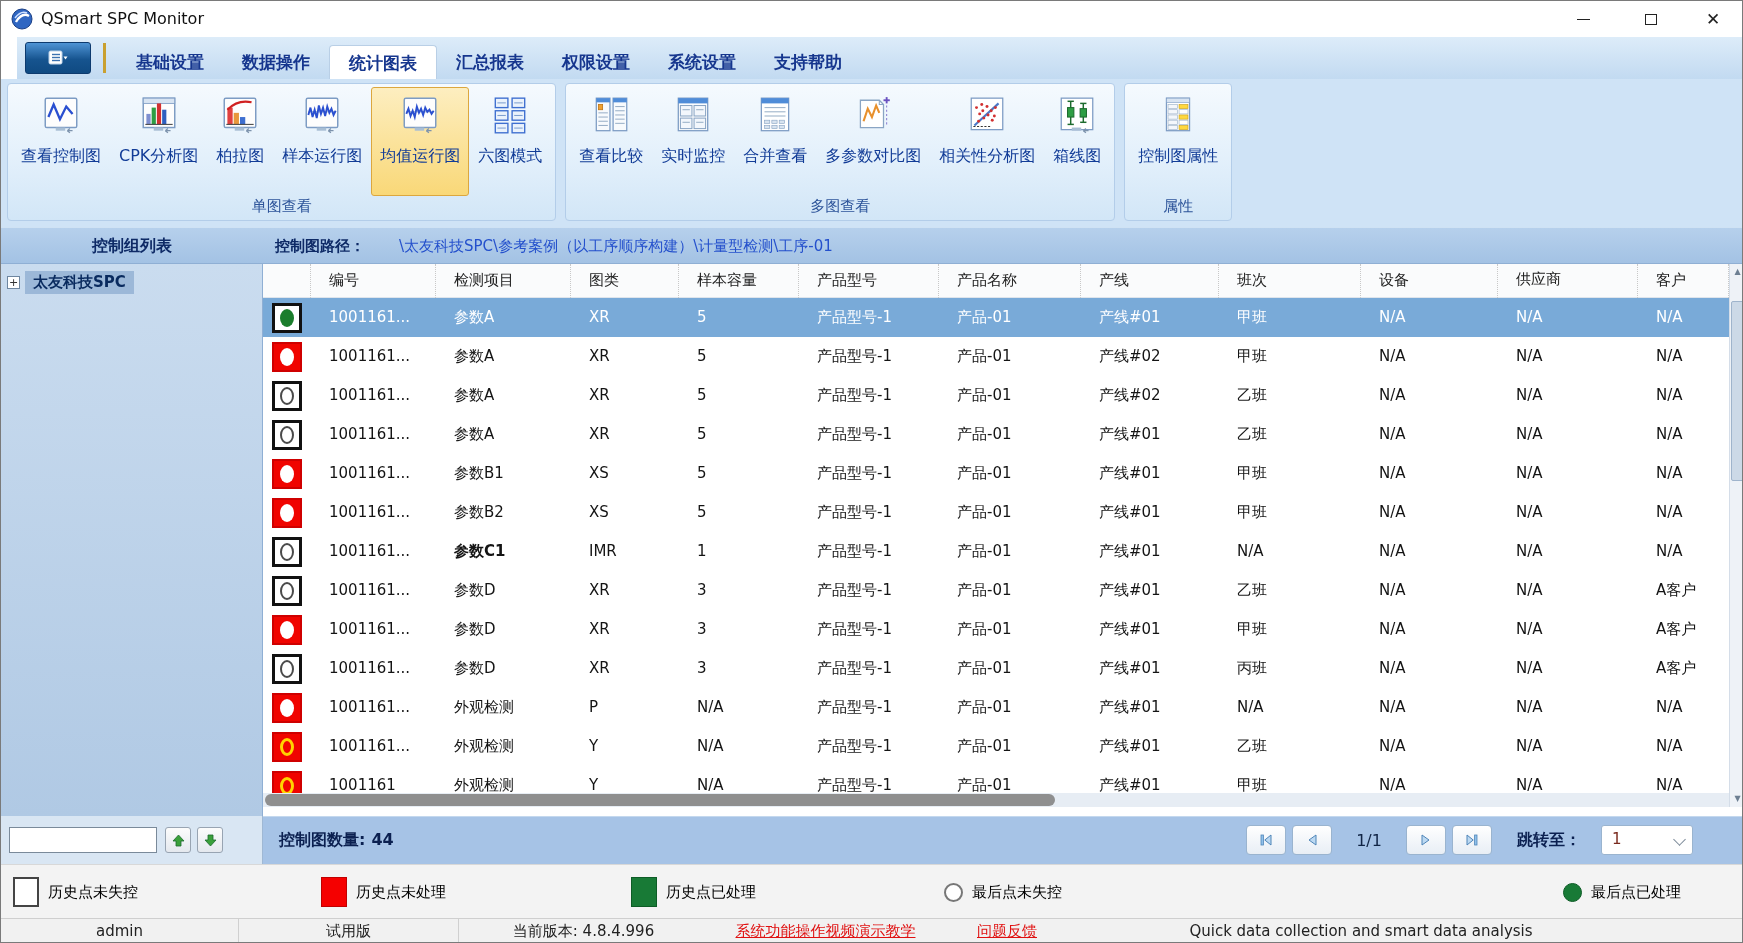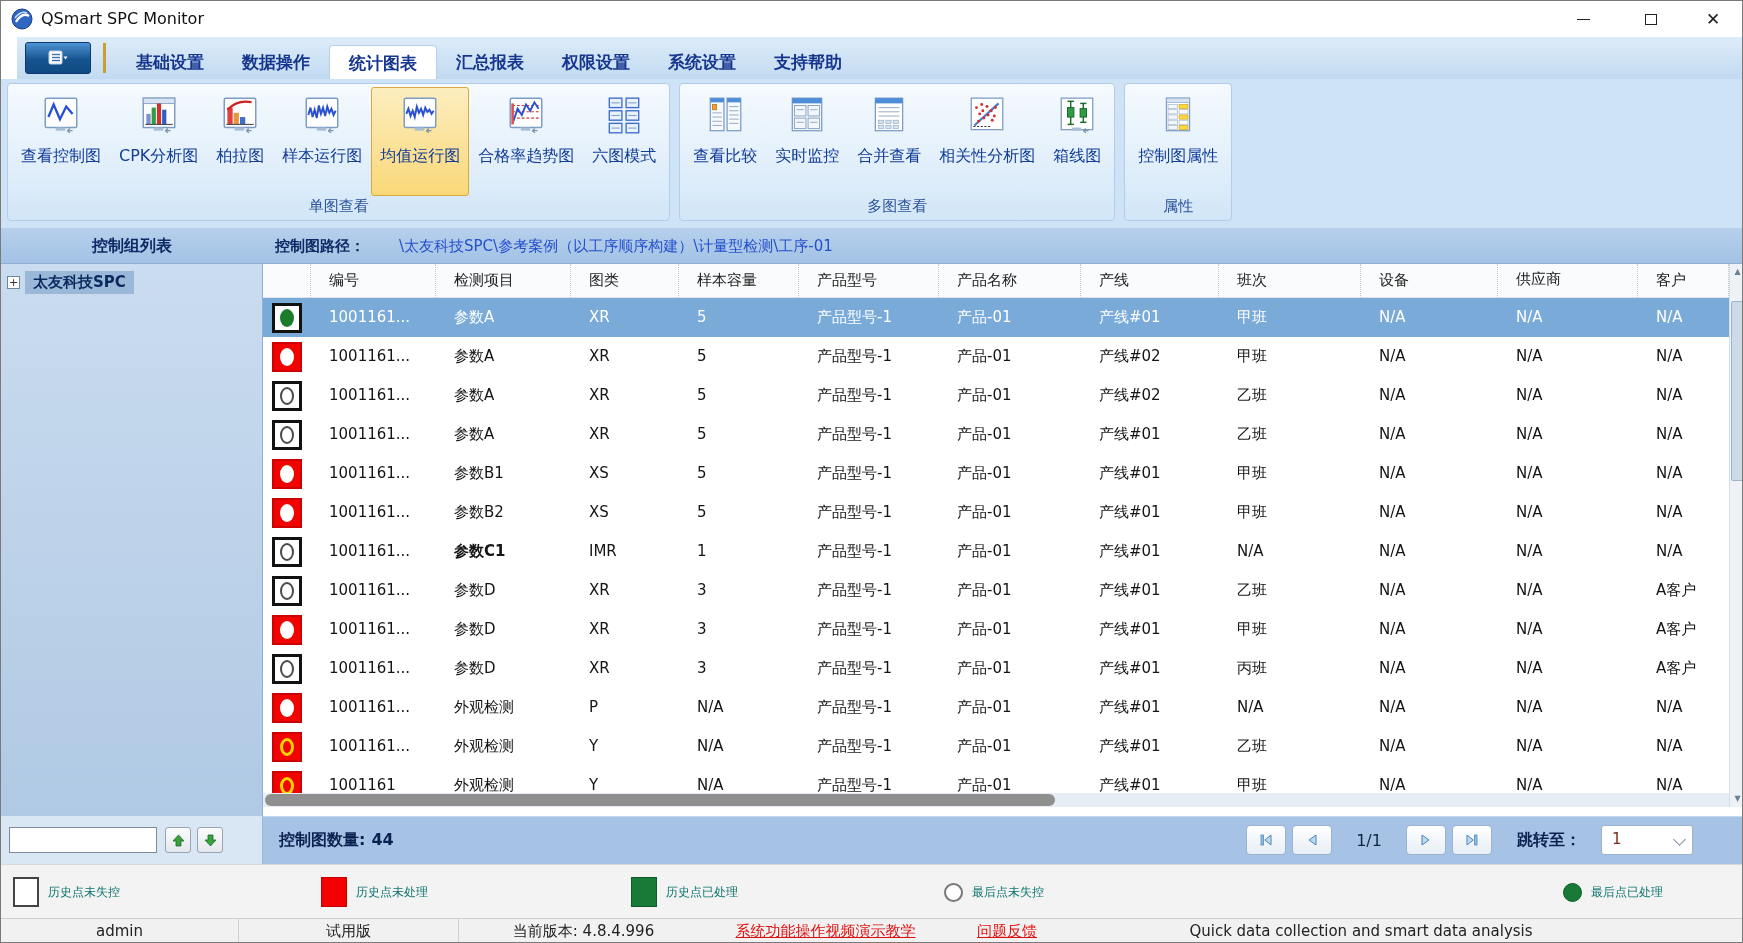--- a/index.html
+++ b/index.html
@@ -84,21 +84,21 @@
   .pager { position:absolute; left:1245px; top:9px; display:flex; gap:6px; align-items:center; }
   .pbtn { width:40px; height:30px; background:linear-gradient(#ffffff,#e8eef5); border:1px solid #9ab4cf; border-radius:4px; display:flex; align-items:center; justify-content:center; }
   .pageind { width:62px; text-align:center; font-size:16px; color:#102445; }
   .jumplabel { position:absolute; left:1516px; top:0; height:48px; line-height:48px; font-size:16px; font-weight:bold; color:#0b2050; }
   .jumpselect { position:absolute; left:1600px; top:9px; width:92px; height:30px; background:#fff; border:1px solid #9ab4cf; border-radius:3px; }
   .jumpval { position:absolute; left:10px; top:4px; font-size:15px; color:#7a2a1e; }
   .chev { position:absolute; right:8px; top:9px; width:9px; height:9px; border-right:1.8px solid #7c8a99; border-bottom:1.8px solid #7c8a99; transform:rotate(45deg); }
 
   
   .legendbar { position:absolute; left:0; top:863px; width:1743px; height:54px; background:#f3f3f3; border-top:1px solid #d8d8d8; }
-  .legitem { position:absolute; top:0; height:54px; display:flex; align-items:center; gap:9px; font-size:12px; color:#0f766e; }
+  .legitem { position:absolute; top:0; height:54px; display:flex; align-items:center; gap:9px; font-size:15px; color:#000000; }
   .mk-square { width:26px; height:30px; }
   .mk-circle { width:19px; height:19px; border-radius:50%; }
 
   
   .statusbar { position:absolute; left:0; top:917px; width:1743px; height:26px; background:#f1f1f1; border-top:1px solid #cfcfcf; font-size:15px; color:#222; }
   .sbitem { position:absolute; top:0; height:26px; line-height:25px; text-align:center; overflow:hidden; white-space:nowrap; }
   .sbitem.link { color:#e01010; text-decoration:underline; cursor:pointer; }
   .sb0{left:0;width:237px;} .sb1{left:237px;width:220px;border-left:1px solid #d0d0d0;}
   .sb2{left:457px;width:250px;border-left:1px solid #d0d0d0;} .sb3{left:707px;width:235px;}
   .sb4{left:950:px;} .sb4{left:950px;width:112px;} .sb5{left:1080px;width:560px;}
@@ -194,33 +194,20 @@
         </div>
         <div class="ritem active">
           <span class="ricon"><svg width="42" height="42" viewBox="0 0 40 40" aria-hidden="true">
               <rect x="5" y="3" width="30" height="28" rx="1.5" fill="#fdfdfd" stroke="#7d9cc4" stroke-width="1.4"></rect>
               <line x1="7" y1="16" x2="33" y2="16" stroke="#9ab2cc" stroke-width="1"></line>
               <polyline points="7,18 9,13 11,20 13,15 15,21 17,11 19,17 21,13 23,19 25,12 27,16 29,14 31,18 33,15" fill="none" stroke="#2a4fd0" stroke-width="1.8"></polyline>
               <rect x="15" y="31" width="9" height="3" fill="#a8bed4"></rect>
               <path d="M26 34 h5 M26 34 l2.5 -2 M26 34 l2.5 2" stroke="#7d93ad" stroke-width="1.2" fill="none"></path>
             </svg></span>
           <span class="rlabel">均值运行图</span>
-        </div>
-        <div class="ritem">
-          <span class="ricon"><svg width="42" height="42" viewBox="0 0 40 40" aria-hidden="true">
-              <rect x="5" y="3" width="30" height="28" rx="1.5" fill="#fdfdfd" stroke="#7d9cc4" stroke-width="1.4"></rect>
-              <line x1="7" y1="10" x2="33" y2="10" stroke="#d03030" stroke-dasharray="2.5,2"></line>
-              <line x1="7" y1="16" x2="33" y2="16" stroke="#d03030" stroke-dasharray="2.5,2"></line>
-              <line x1="7" y1="22" x2="33" y2="22" stroke="#d03030" stroke-dasharray="2.5,2"></line>
-              <polyline points="8,25 12,13 16,19 20,9 24,15 28,7 32,13" fill="none" stroke="#2a4fd0" stroke-width="1.8"></polyline>
-              <rect x="6" y="8" width="2.5" height="20" fill="#d9534f"></rect>
-              <rect x="15" y="31" width="9" height="3" fill="#a8bed4"></rect>
-              <path d="M26 34 h5 M26 34 l2.5 -2 M26 34 l2.5 2" stroke="#7d93ad" stroke-width="1.2" fill="none"></path>
-            </svg></span>
-          <span class="rlabel">合格率趋势图</span>
         </div>
         <div class="ritem">
           <span class="ricon"><svg width="42" height="42" viewBox="0 0 40 40" aria-hidden="true">
               <rect x="6" y="3" width="12" height="9" fill="#eaf2fc" stroke="#3e6fd0" stroke-width="1.3"></rect>
               <rect x="22" y="3" width="12" height="9" fill="#eaf2fc" stroke="#3e6fd0" stroke-width="1.3"></rect>
               <line x1="8" y1="7.5" x2="16" y2="7.5" stroke="#7fa0d0"></line>
               <line x1="24" y1="7.5" x2="32" y2="7.5" stroke="#7fa0d0"></line>
               <rect x="6" y="15" width="12" height="9" fill="#eaf2fc" stroke="#3e6fd0" stroke-width="1.3"></rect>
               <rect x="22" y="15" width="12" height="9" fill="#eaf2fc" stroke="#3e6fd0" stroke-width="1.3"></rect>
               <line x1="8" y1="19.5" x2="16" y2="19.5" stroke="#7fa0d0"></line>
@@ -278,20 +265,31 @@
               <line x1="10" y1="16" x2="30" y2="16" stroke="#9ab0c8"></line>
               <line x1="10" y1="20" x2="30" y2="20" stroke="#9ab0c8"></line>
               <rect x="10" y="24" width="5" height="3" fill="#d7e3f0" stroke="#8aa5c4" stroke-width="0.6"></rect>
               <rect x="17" y="24" width="5" height="3" fill="#d7e3f0" stroke="#8aa5c4" stroke-width="0.6"></rect>
               <rect x="24" y="24" width="5" height="3" fill="#d7e3f0" stroke="#8aa5c4" stroke-width="0.6"></rect>
               <rect x="10" y="29" width="5" height="3" fill="#d7e3f0" stroke="#8aa5c4" stroke-width="0.6"></rect>
               <rect x="17" y="29" width="5" height="3" fill="#d7e3f0" stroke="#8aa5c4" stroke-width="0.6"></rect>
               <rect x="24" y="29" width="5" height="3" fill="#d7e3f0" stroke="#8aa5c4" stroke-width="0.6"></rect>
             </svg></span>
           <span class="rlabel">合并查看</span>
+        </div>
+        <div class="ritem">
+          <span class="ricon"><svg width="42" height="42" viewBox="0 0 40 40" aria-hidden="true">
+              <path d="M8 5 h18 l4 4 v22 h-22 z" fill="#fff" stroke="#8aa5c4" stroke-width="1.2"></path>
+              <path d="M26 5 l0 4 4 0" fill="none" stroke="#8aa5c4"></path>
+              <polyline points="11,25 15,13 19,21 23,10 26,17" fill="none" stroke="#e8902c" stroke-width="2"></polyline>
+              <line x1="33" y1="10" x2="33" y2="30" stroke="#8a7fd0" stroke-dasharray="2,2"></line>
+              <line x1="30" y1="5" x2="36" y2="5" stroke="#6a52c0" stroke-width="1.8"></line>
+              <line x1="33" y1="2" x2="33" y2="8" stroke="#6a52c0" stroke-width="1.8"></line>
+            </svg></span>
+          <span class="rlabel">多参数对比图</span>
         </div>
         <div class="ritem">
           <span class="ricon"><svg width="42" height="42" viewBox="0 0 40 40" aria-hidden="true">
               <rect x="5" y="3" width="30" height="30" fill="#fff" stroke="#7d9cc4" stroke-width="1.2"></rect>
               <line x1="8" y1="29" x2="31" y2="8" stroke="#4a78c8" stroke-width="2"></line>
               <circle cx="10" cy="12" r="1.4" fill="#d23030"></circle>
               <circle cx="13" cy="18" r="1.4" fill="#d23030"></circle>
               <circle cx="12" cy="25" r="1.4" fill="#d23030"></circle>
               <circle cx="16" cy="15" r="1.4" fill="#d23030"></circle>
               <circle cx="17" cy="22" r="1.4" fill="#d23030"></circle>

